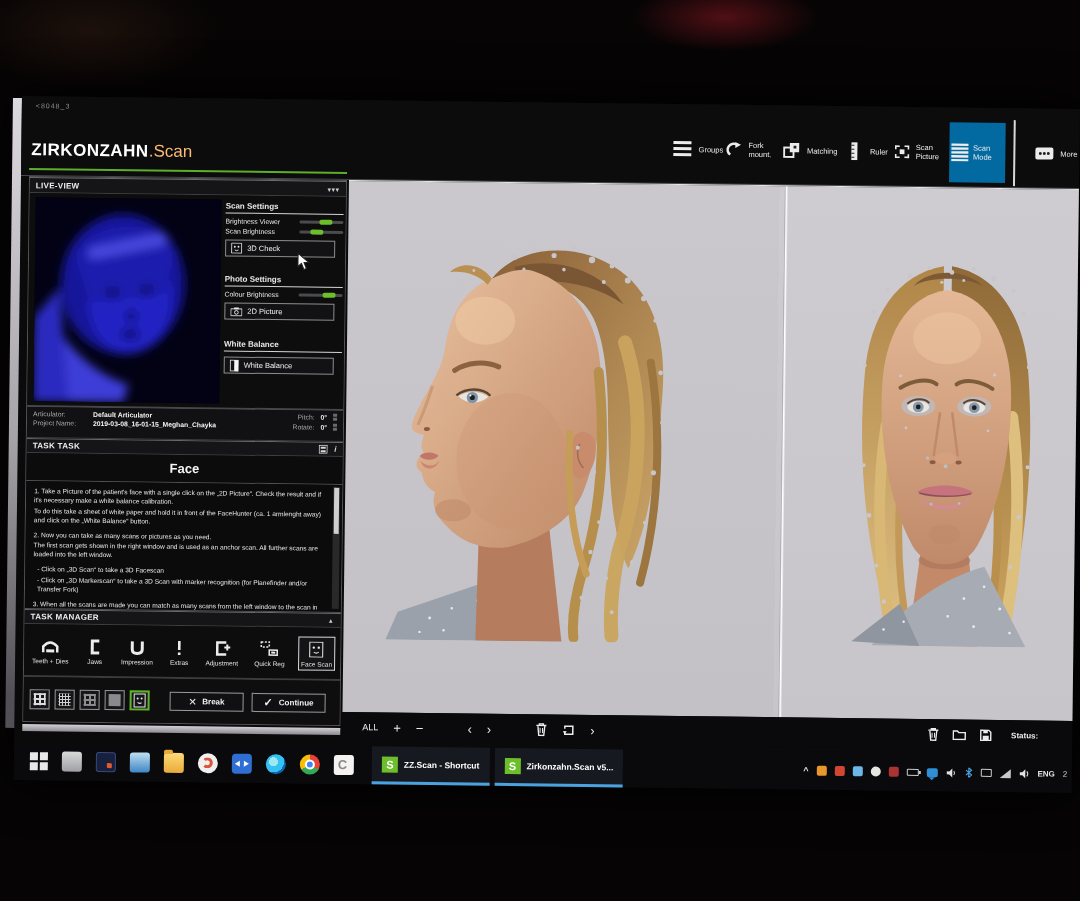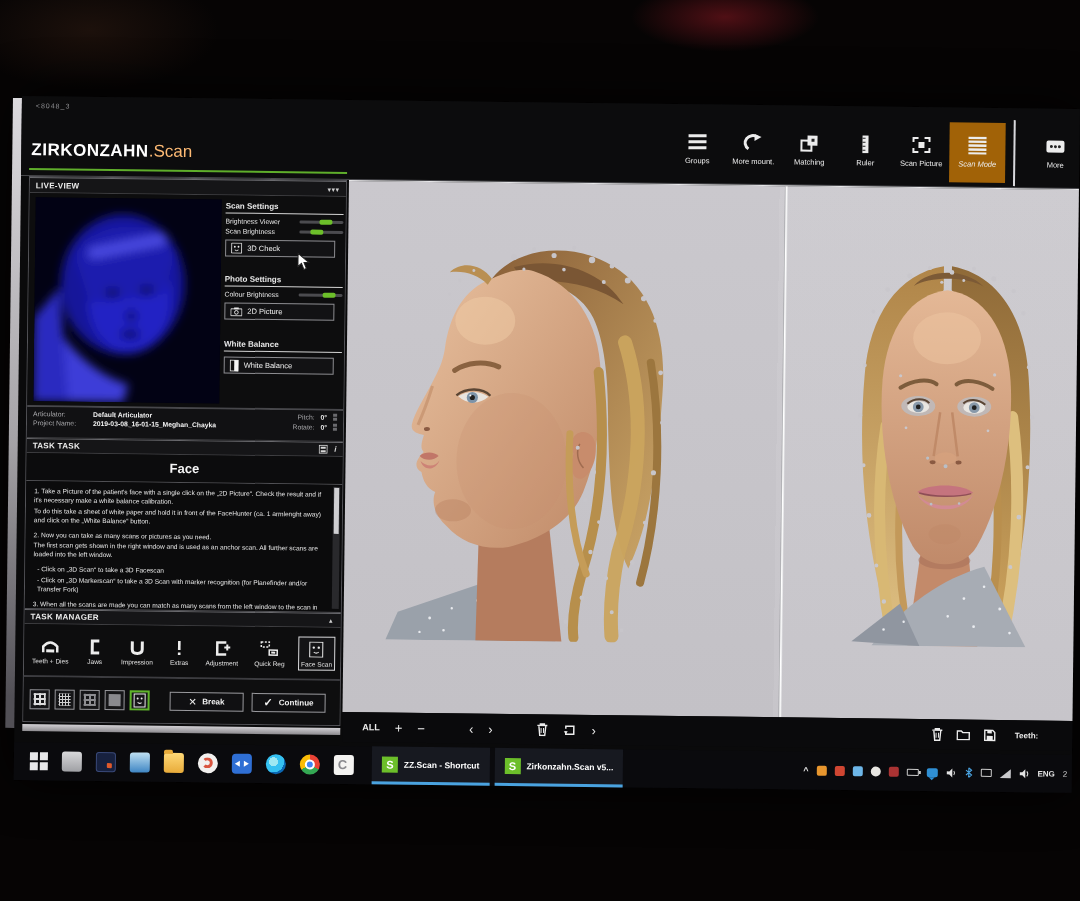--- a/index.html
+++ b/index.html
@@ -20,22 +20,22 @@
 
   
   .app-header { position:absolute; left:0; top:0; width:100%; height:80px; background:#0c0c0d; border-bottom:1px solid #4a4a4e; }
   .win-code { position:absolute; left:14px; top:6px; font-size:7px; color:#8f8f92; letter-spacing:1px; }
   .logo { position:absolute; left:10px; top:44px; }
   .logo .brand { color:#fff; font-weight:bold; font-size:17px; letter-spacing:.5px; }
   .logo .suffix { color:#fdba74; font-size:17px; font-weight:normal; }
   .logo-underline { position:absolute; left:8px; top:72px; width:318px; height:2px; background:#5fae2b; }
 
   .toolbar { position:absolute; left:648px; top:14px; height:62px; display:flex; align-items:center; }
-  .tool { width:56px; height:60px; display:flex; flex-direction:column; align-items:center; justify-content:center; gap:5px; color:#ececec; font-size:7.5px; }
-  .tool.active { background:#a16207;font-style:italic; }
+  .tool { width:56px; height:60px; display:flex; flex-direction:row; align-items:center; justify-content:center; gap:5px; color:#ececec; font-size:7.5px; }
+  .tool.active { background:#0369a1; }
   .tool svg { display:block; }
   .vsep { width:2px; height:66px; background:#d8d8dc; margin:0 12px 0 8px; }
   .toolbar2 { display:flex; gap:22px; }
 
   
   .left-panel { position:absolute; left:8px; top:80px; width:318px; height:546px;
     background:#0e0e0f; border:1px solid #55555a; display:flex; flex-direction:column; }
   .sec-head { display:flex; justify-content:space-between; align-items:center; padding:0 6px;
     background:#151517; border-top:1px solid #6a6a6e; border-bottom:1px solid #3f3f42;
     font-size:8px; font-weight:bold; color:#ececec; letter-spacing:.3px; }
@@ -110,21 +110,21 @@
                linear-gradient(180deg,#cac8cd,#c3c1c6); border-top:1px solid #e9e9eb; }
   .divider { position:absolute; left:436px; top:0; width:3px; height:100%;
     background:linear-gradient(90deg,#9b9ca0,#ffffff 45%,#dddde0); }
   .face-left { position:absolute; left:16px; top:38px; }
   .face-right { position:absolute; left:470px; top:58px; }
 
   .vp-bottombar { position:absolute; left:328px; top:612px; width:730px; height:30px; background:#0a0a0c;
     display:flex; align-items:center; color:#ececec; }
   .vp-left { display:flex; align-items:center; gap:15px; padding-left:20px; }
   .vp-left .g { font-size:13px; line-height:1; }
-  .vp-all { font-size:9px; font-weight:bold; }
+  .vp-all { font-size:9px; font-weight:normal; }
   .vp-right { margin-left:auto; display:flex; align-items:center; gap:13px; padding-right:34px; }
   .status-lbl { font-size:8px; font-weight:bold; margin-left:6px; }
 
   
   .taskbar { position:absolute; left:0; top:646px; width:100%; height:38px; background:#0a0a0d;
     display:flex; align-items:center; }
   .tb-icons { display:flex; align-items:center; gap:14px; margin-left:16px; }
   .win-logo { display:grid; grid-template-columns:8px 8px; grid-template-rows:8px 8px; gap:2px; }
   .win-logo i { background:#e8e8ea; display:block; }
   .tbi { width:20px; height:20px; border-radius:3px; position:relative; flex:none; }
@@ -192,21 +192,21 @@
                 <rect x="2" y="13" width="18" height="3"></rect>
               </g>
             </svg>
           <span>Groups</span>
         </div>
         <div class="tool">
           <svg width="22" height="18" viewBox="0 0 22 18">
               <path d="M6,15 A7.5,7 0 1 1 15,3" fill="none" stroke="#ececec" stroke-width="3"></path>
               <path d="M12,0 L19,3 L12,7 Z" fill="#ececec"></path>
             </svg>
-          <span>More mount.</span>
+          <span>Fork mount.</span>
         </div>
         <div class="tool">
           <svg width="22" height="18" viewBox="0 0 22 18">
               <rect x="3" y="6" width="10" height="10" fill="none" stroke="#ececec" stroke-width="2"></rect>
               <rect x="9" y="1" width="10" height="10" fill="#ececec"></rect>
               <rect x="13" y="4" width="3" height="3" fill="#222"></rect>
             </svg>
           <span>Matching</span>
         </div>
         <div class="tool">
@@ -726,21 +726,21 @@
             <path d="M4.8,5.5 V10.5 M7.2,5.5 V10.5" stroke="#ececec" stroke-width="1"></path>
           </svg>
         <svg width="14" height="12" viewBox="0 0 14 12">
             <path d="M1,2.5 H5 L6.5,4 H13 V11 H1 Z" fill="none" stroke="#ececec" stroke-width="1.4"></path>
           </svg>
         <svg width="13" height="13" viewBox="0 0 13 13">
             <path d="M1.5,1.5 H9.5 L11.5,3.5 V11.5 H1.5 Z" fill="none" stroke="#ececec" stroke-width="1.4"></path>
             <rect x="4" y="1.5" width="4.5" height="3" fill="#ececec"></rect>
             <rect x="3.5" y="7" width="6" height="4.5" fill="#ececec"></rect>
           </svg>
-        <span class="status-lbl">Teeth:</span>
+        <span class="status-lbl">Status:</span>
       </div>
     </div>
 
     <div class="taskbar">
       <div class="tb-icons">
         <span class="win-logo">
             <i></i>
             <i></i>
             <i></i>
             <i></i>

